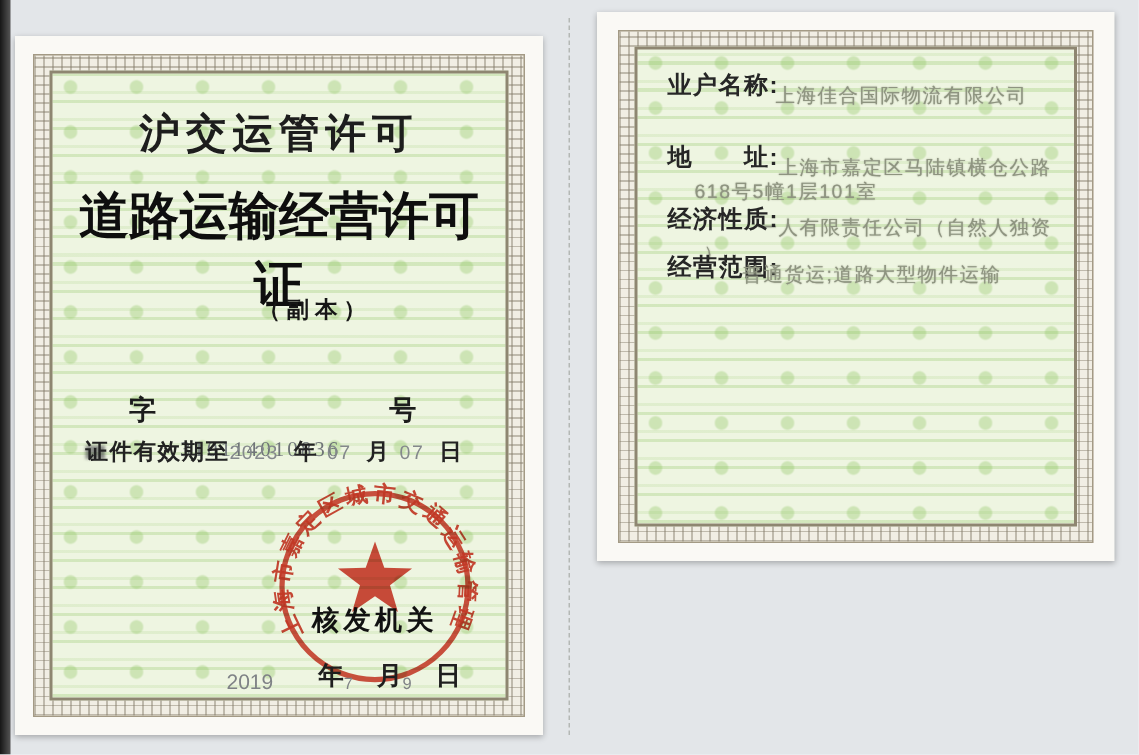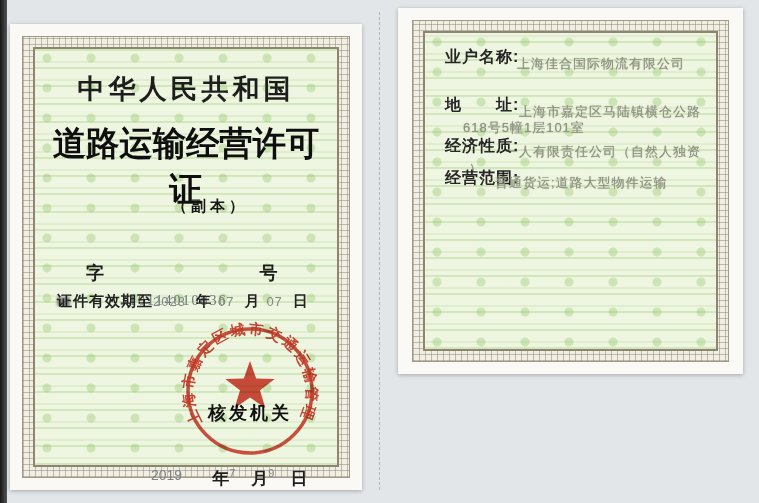--- a/index.html
+++ b/index.html
@@ -47,40 +47,40 @@
   .num{margin-left:14px;font-family:"Liberation Serif",serif;font-weight:normal;
     font-size:14px;color:#6f7478;letter-spacing:2px;align-self:center;margin-top:32px;}
   .hao{margin-left:32px;}
   .validity-row{top:243px;left:22px;display:flex;align-items:baseline;
     font-size:15px;font-weight:bold;color:#222;letter-spacing:1px;}
   .gray-num{font-weight:normal;font-size:13px;color:#84888c;letter-spacing:1px;}
   .validity-row .u{margin-left:10px;margin-right:6px;}
   .seal-wrap{top:272px;left:145px;width:140px;height:140px;mix-blend-mode:multiply;}
   .issuer{top:352px;left:145px;width:140px;text-align:center;font-size:18px;
     font-weight:bold;color:#111;letter-spacing:3px;}
-  .date-row{top:390px;left:116px;display:flex;align-items:flex-start;
-    font-size:17px;font-weight:bold;color:#1e1e1e;margin-top:28px;}
+  .date-row{top:390px;left:116px;display:flex;align-items:flex-end;
+    font-size:17px;font-weight:bold;color:#1e1e1e;}
   .date-row .y{font-weight:normal;font-size:14px;color:#7f8286;margin-right:30px;}
   .date-row .sm{font-weight:normal;font-size:11px;color:#7f8286;}
   .date-row .u2{margin-left:16px;}
   
   .f-label{font-size:16px;font-weight:bold;color:#262626;letter-spacing:1px;}
   .f-value{font-size:13px;color:#8e9480;letter-spacing:1px;
     text-shadow:0 0 1px rgba(142,148,128,.9);}
 </style>
 </head>
 <body>
 
 <div class="scan-edge"></div>
 
 <div class="page page-left">
   <div class="frame">
     <div class="green">
 
-      <div class="abs country">中华人民共和国</div>
+      <div class="abs country">沪交运管许可</div>
 
       <div class="abs main-title">道路运输经营许可证</div>
 
       <div class="abs subtitle">（副本）</div>
 
       <div class="abs license-row">
         <span class="smudge"></span>
         <span class="zi">字</span>
         <span class="num">310114010836</span>
         <span class="hao">号</span>

